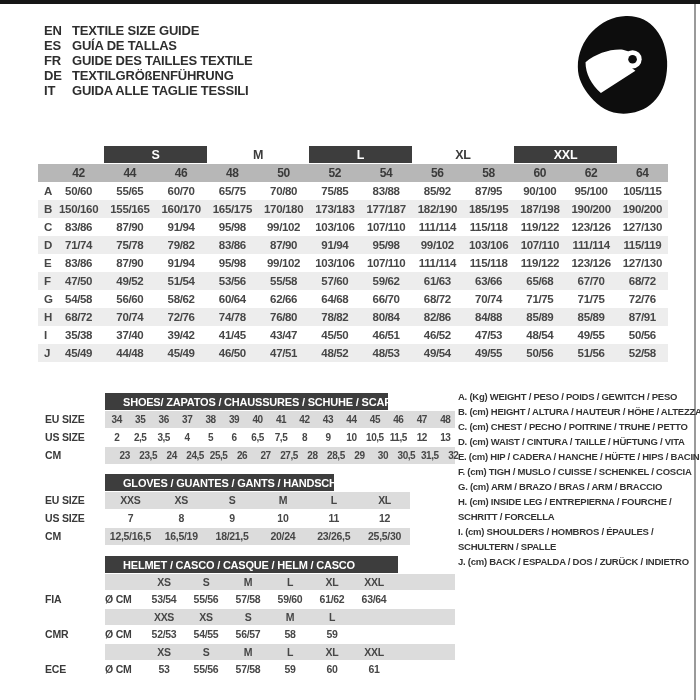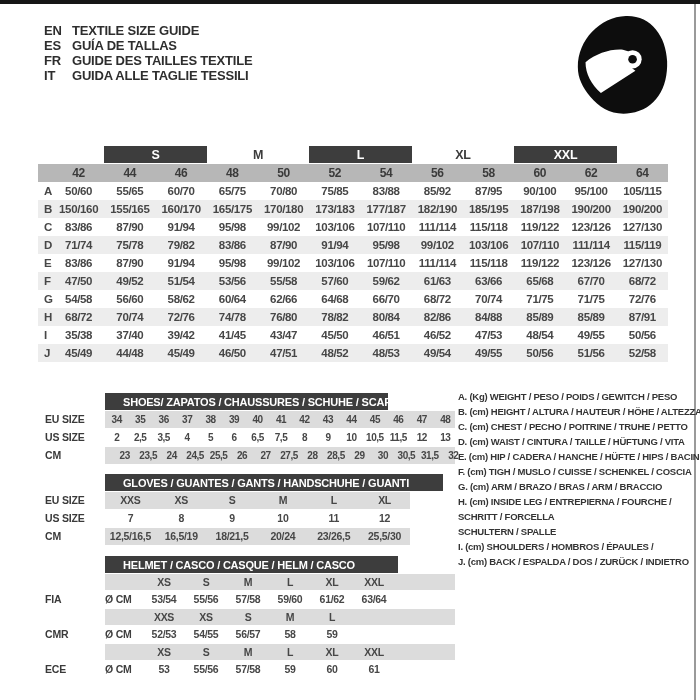--- a/index.html
+++ b/index.html
@@ -64,20 +64,24 @@
         <div class="lang-code">EN</div>
         <div class="lang-title">TEXTILE SIZE GUIDE</div>
       </div>
       <div class="lang-row">
         <div class="lang-code">ES</div>
         <div class="lang-title">GUÍA DE TALLAS</div>
       </div>
       <div class="lang-row">
         <div class="lang-code">FR</div>
         <div class="lang-title">GUIDE DES TAILLES TEXTILE</div>
+      </div>
+      <div class="lang-row">
+        <div class="lang-code">DE</div>
+        <div class="lang-title">TEXTILGRÖßENFÜHRUNG</div>
       </div>
       <div class="lang-row">
         <div class="lang-code">IT</div>
         <div class="lang-title">GUIDA ALLE TAGLIE TESSILI</div>
       </div>
     </div>
 
   <div class="helmet">
     <svg width="96" height="104" viewBox="0 0 100 108" aria-hidden="true">
       <path fill="#0d0d0d" d="M54 2 C80 1 96 23 97 49 C98 77 85 99 59 103 C41 106 27 98 17 86 C9 76 4 67 4 55 C4 27 27 3 54 2 Z"></path>
@@ -329,21 +333,21 @@
             <div class="scell">30</div>
             <div class="scell">30,5</div>
             <div class="scell">31,5</div>
             <div class="scell">32</div>
           </div>
         </div>
       </div>
   </div>
 
   <div class="sub" style="top:474px">
-    <div class="bar" style="width:338px">GLOVES / GUANTES / GANTS / HANDSCHUHE / GUANTI</div>
+    <div class="bar" style="width:229px">GLOVES / GUANTES / GANTS / HANDSCHUHE / GUANTI</div>
     <div id="gloves-rows">
         <div class="srow">
           <div class="band" style="width: 305px;"></div>
           <div class="rowlabel">EU SIZE</div>
           <div class="content" style="width: 305px;">
             <div class="gcell2">XXS</div>
             <div class="gcell2">XS</div>
             <div class="gcell2">S</div>
             <div class="gcell2">M</div>
             <div class="gcell2">L</div>
@@ -455,17 +459,17 @@
   <div class="legend" id="legend">
       <div class="legend-line">A. (Kg) WEIGHT / PESO / POIDS / GEWITCH / PESO</div>
       <div class="legend-line">B. (cm) HEIGHT / ALTURA / HAUTEUR / HÖHE / ALTEZZA</div>
       <div class="legend-line">C. (cm) CHEST / PECHO / POITRINE / TRUHE / PETTO</div>
       <div class="legend-line">D. (cm) WAIST / CINTURA / TAILLE / HÜFTUNG / VITA</div>
       <div class="legend-line">E. (cm) HIP / CADERA / HANCHE / HÜFTE / HIPS /  BACINO</div>
       <div class="legend-line">F. (cm) TIGH / MUSLO / CUISSE / SCHENKEL / COSCIA</div>
       <div class="legend-line">G. (cm) ARM  / BRAZO / BRAS / ARM / BRACCIO</div>
       <div class="legend-line">H. (cm) INSIDE LEG / ENTREPIERNA / FOURCHE /</div>
       <div class="legend-line">SCHRITT / FORCELLA</div>
+      <div class="legend-line">I.  (cm) SHOULDERS / HOMBROS / ÉPAULES /</div>
       <div class="legend-line">SCHULTERN / SPALLE</div>
-      <div class="legend-line">I.  (cm) SHOULDERS / HOMBROS / ÉPAULES /</div>
       <div class="legend-line">J. (cm) BACK / ESPALDA / DOS / ZURÜCK / INDIETRO</div>
     </div>
 </div>
 
 </body></html>

